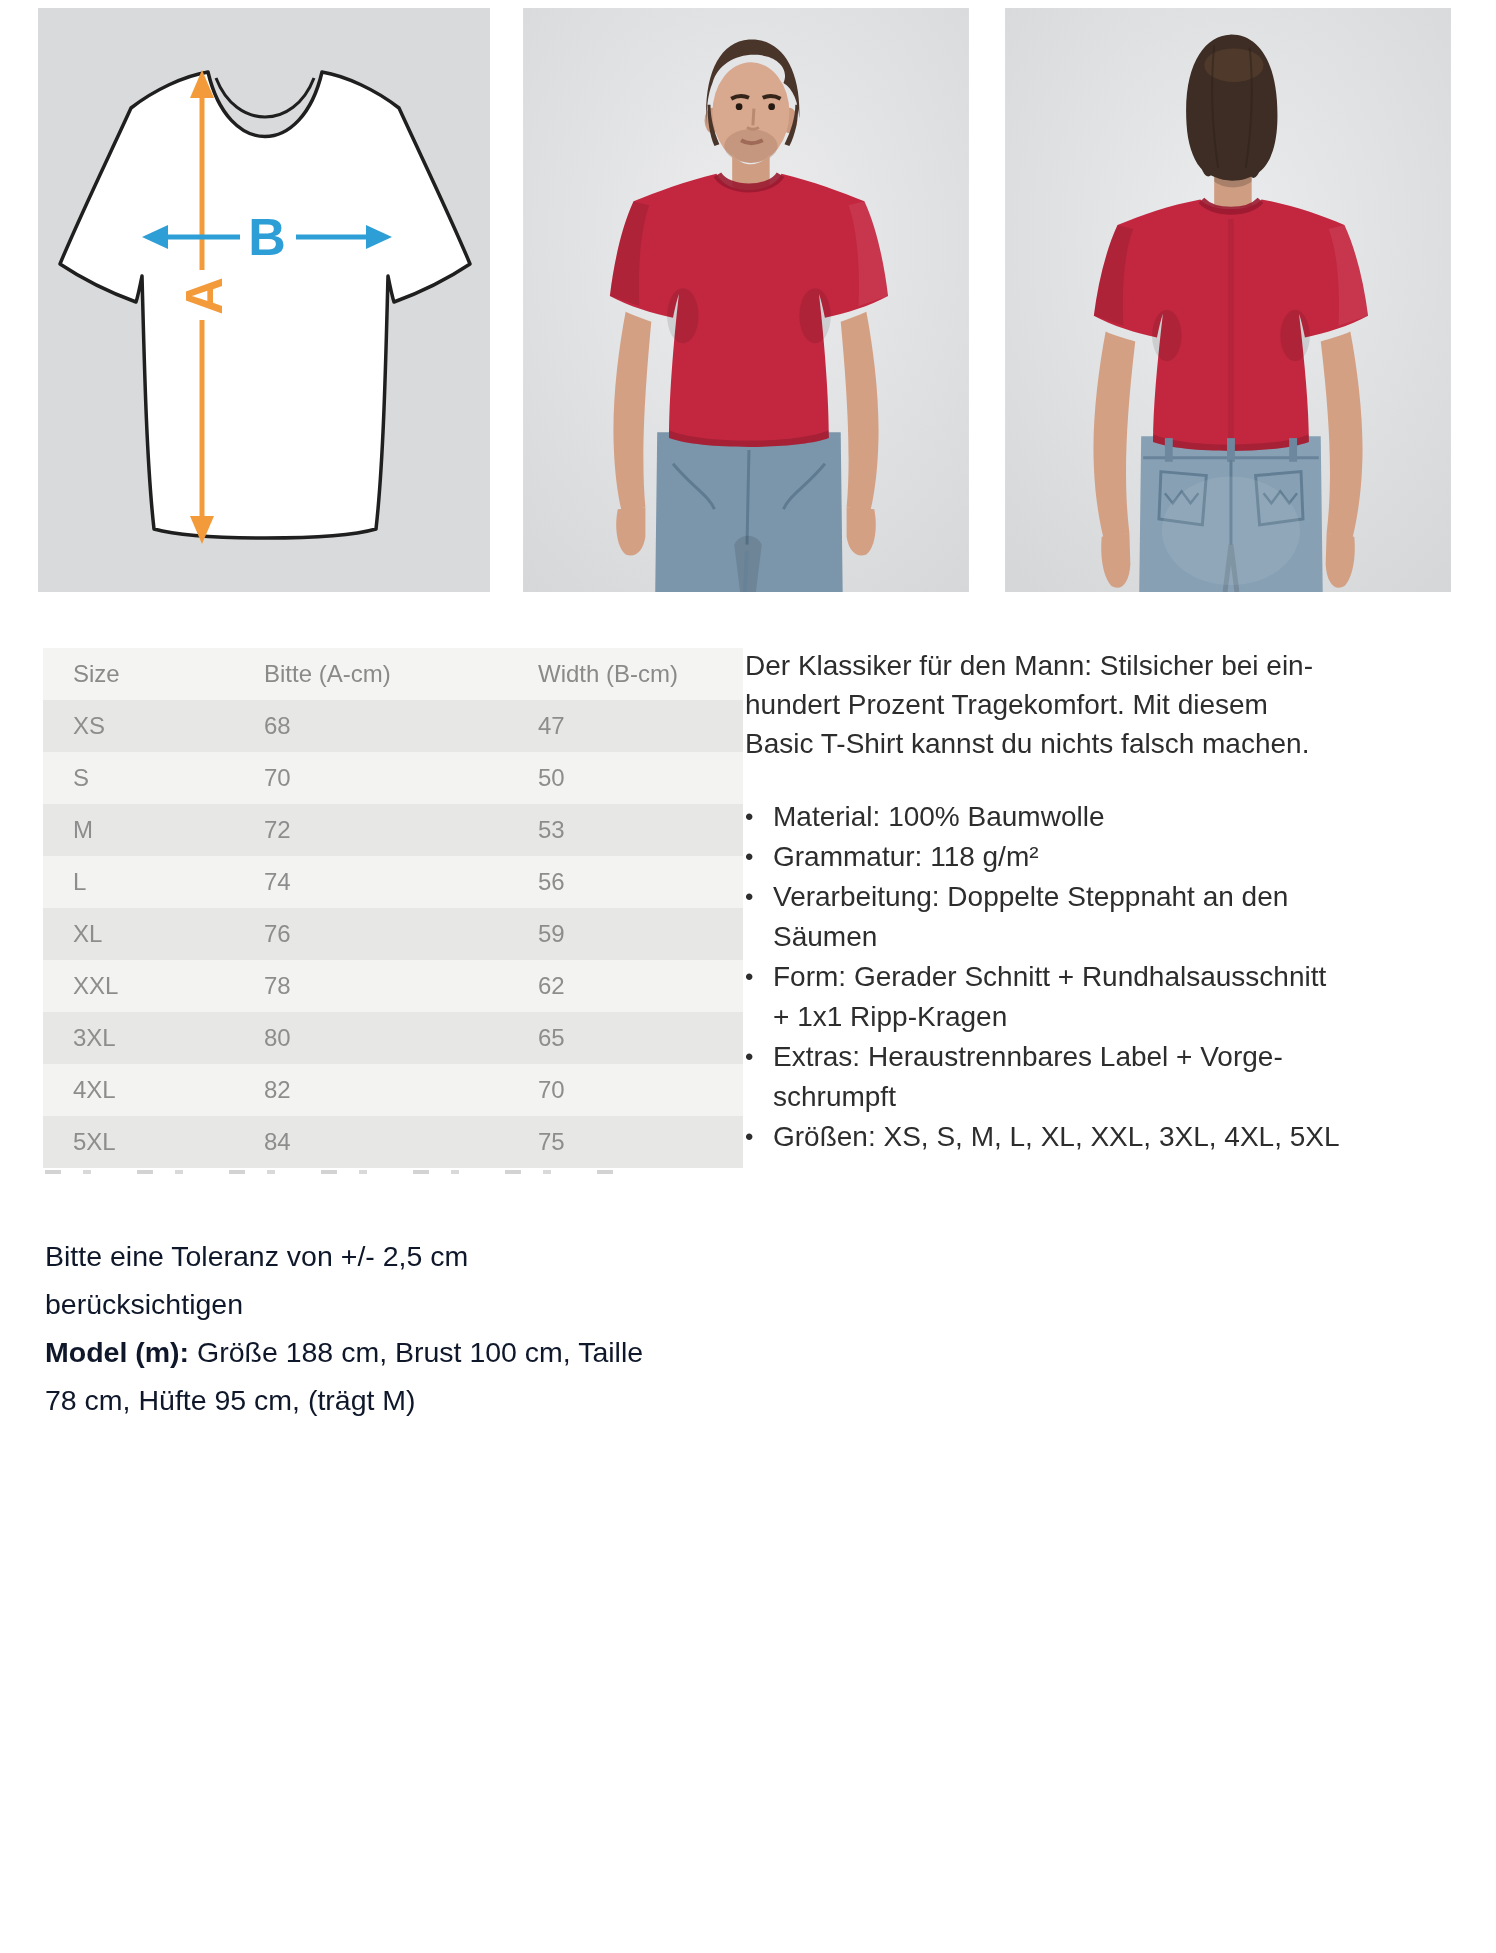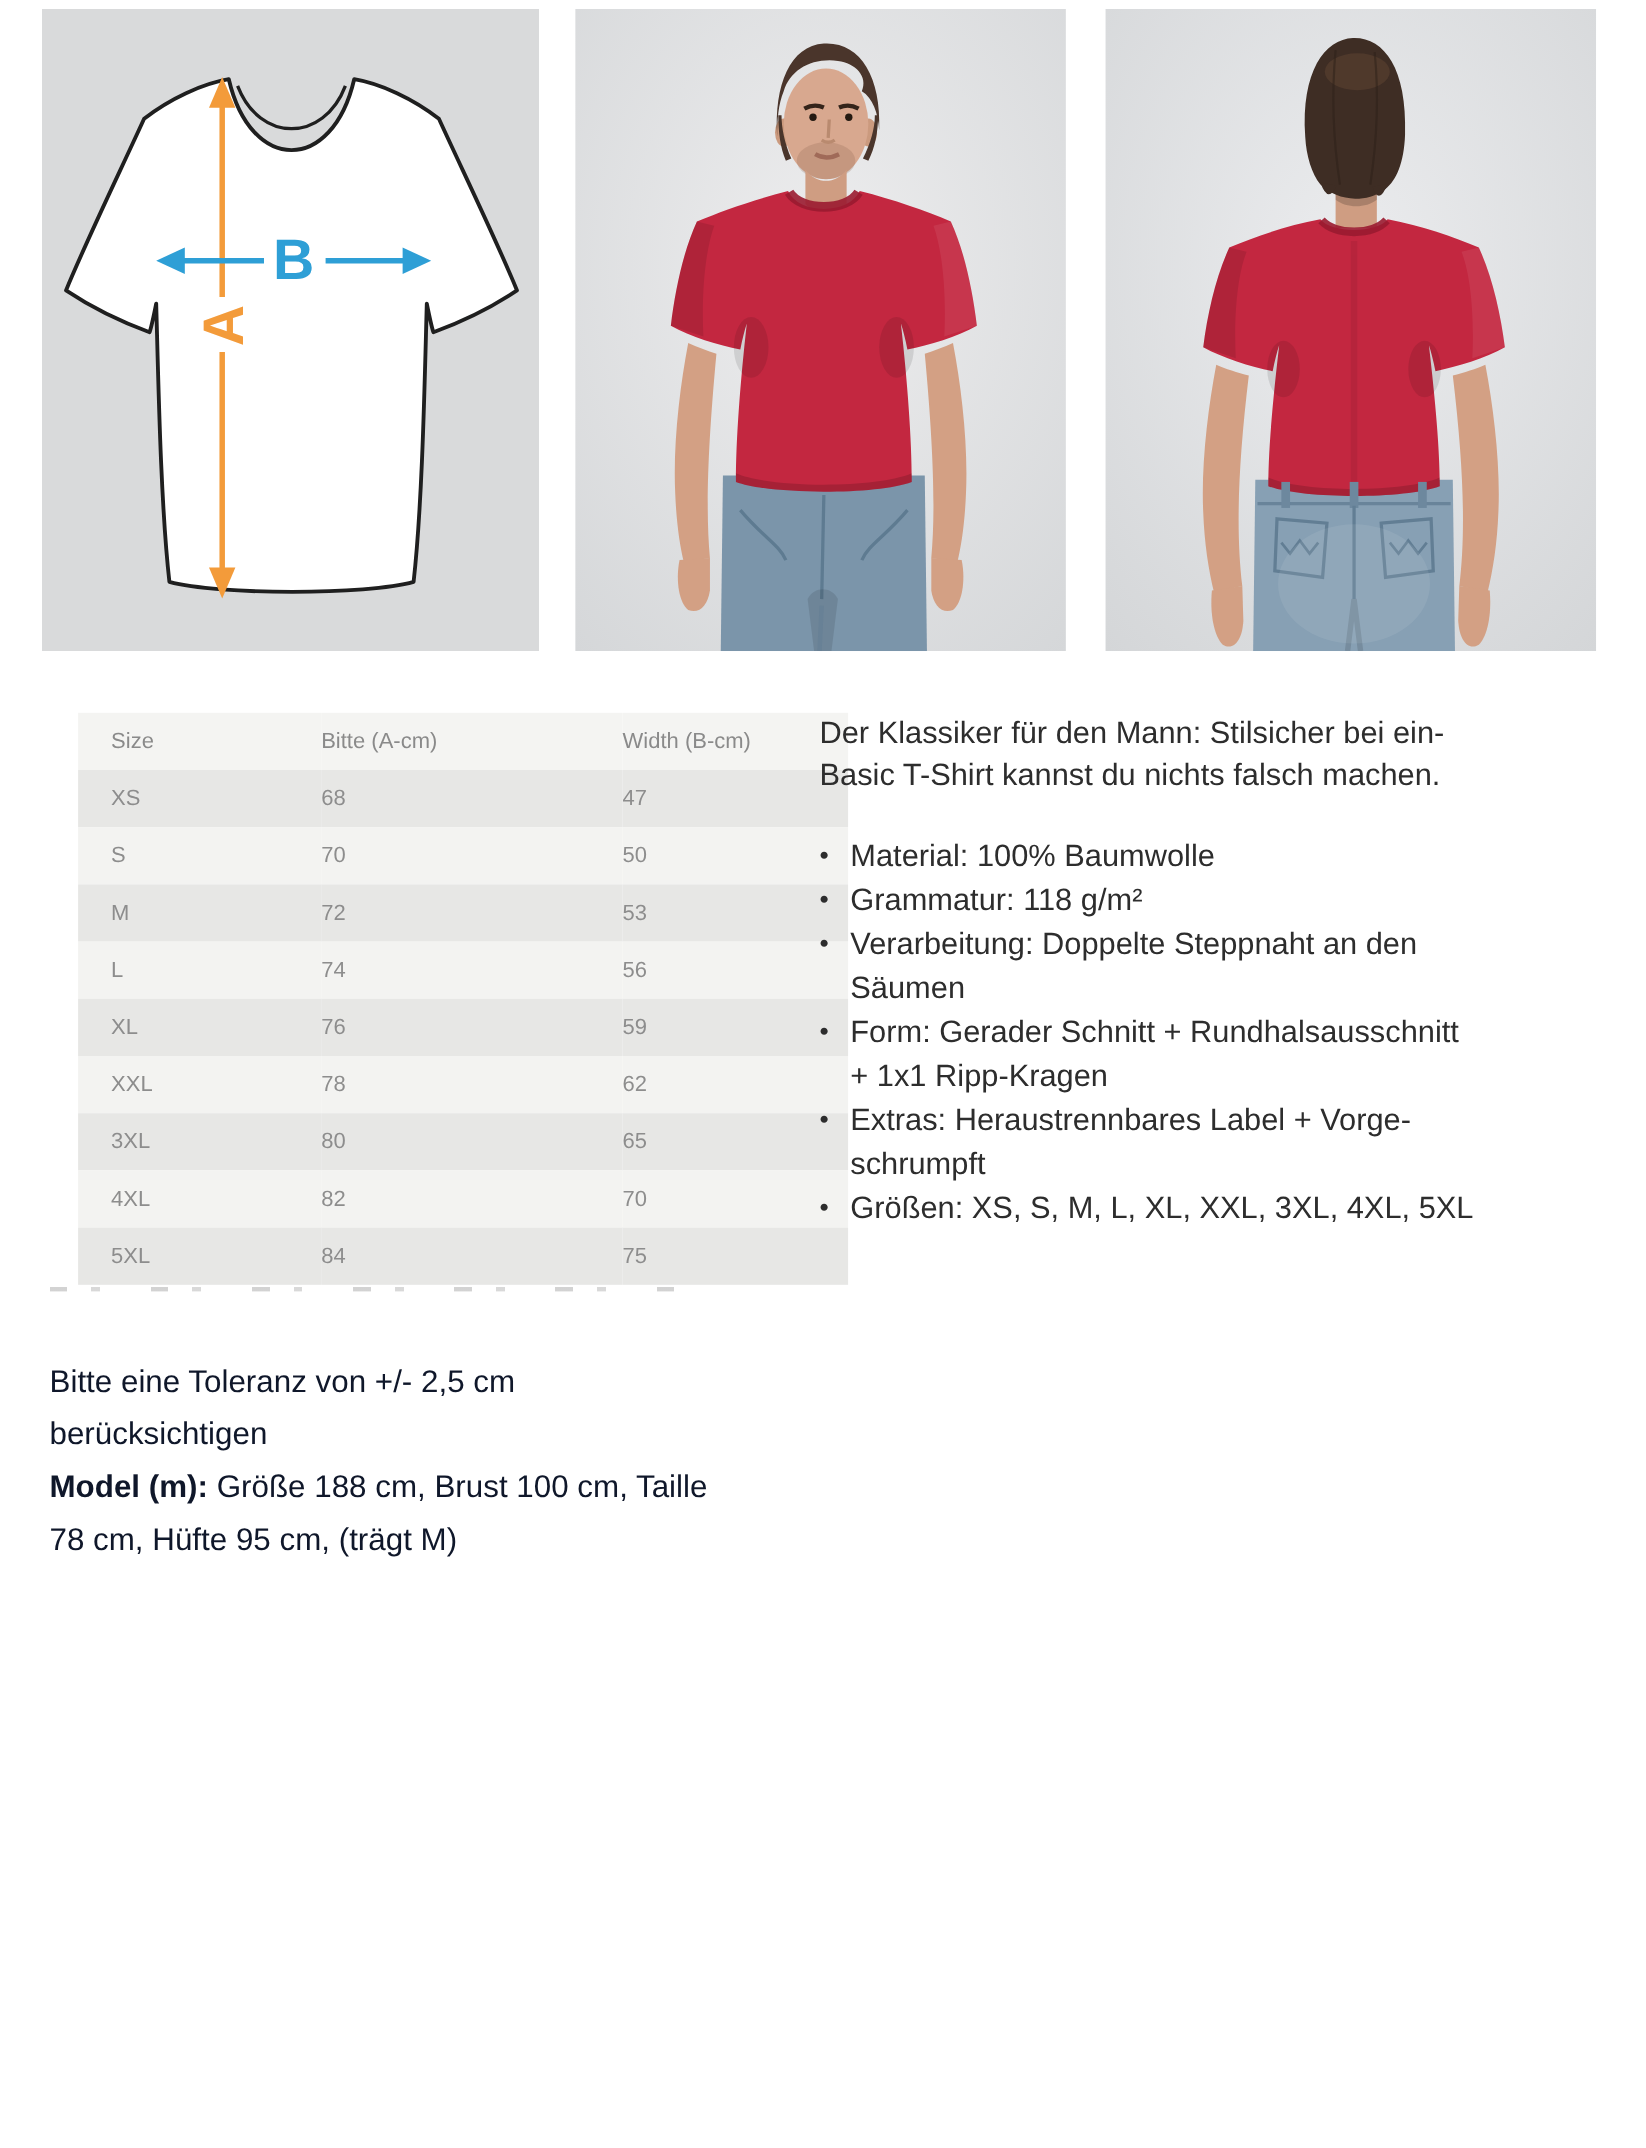--- a/index.html
+++ b/index.html
@@ -9,21 +9,21 @@
   
   .panel{position:absolute;top:8px;width:452px;height:584px;overflow:hidden;}
   .panel svg{display:block;width:452px;height:584px;}
   .panel-diagram{left:38px;}
   .panel-front{left:520px;}
   .panel-back{left:1002px;}
 
   
   .size-table-wrap{position:absolute;left:43px;top:648px;width:700px;}
   table.size-table{border-collapse:collapse;table-layout:fixed;width:700px;
-    font-size:20px;color:#8d8d8d;margin-left:28px;}
+    font-size:24px;color:#8d8d8d;}
   table.size-table col.c1{width:221px;}
   table.size-table col.c2{width:274px;}
   table.size-table col.c3{width:205px;}
   table.size-table th,table.size-table td{height:52px;padding:0;font-weight:400;
     text-align:left;vertical-align:middle;white-space:nowrap;}
   table.size-table th:first-child,table.size-table td:first-child{padding-left:30px;}
   table.size-table thead tr{background:#f4f4f2;}
   table.size-table thead th{color:#8a8a8a;}
   table.size-table tbody tr.odd{background:#e7e7e5;padding-left:37px;}
   table.size-table tbody tr.even{background:#f3f3f1;}
@@ -277,20 +277,21 @@
           <td>75</td>
         </tr>
       </tbody>
     </table>
   </div>
   <div class="clipped-remnant"></div>
 
   <div class="desc">
     <div class="intro">
       <span>Der Klassiker für den Mann: Stilsicher bei ein-</span>
+      <span>hundert Prozent Tragekomfort. Mit diesem</span>
       <span>Basic T-Shirt kannst du nichts falsch machen.</span>
     </div>
     <ul>
       <li>
         <span class="dot">•</span>
         <span class="btext">
             <span>Material: 100% Baumwolle</span>
           </span>
       </li>
       <li>

